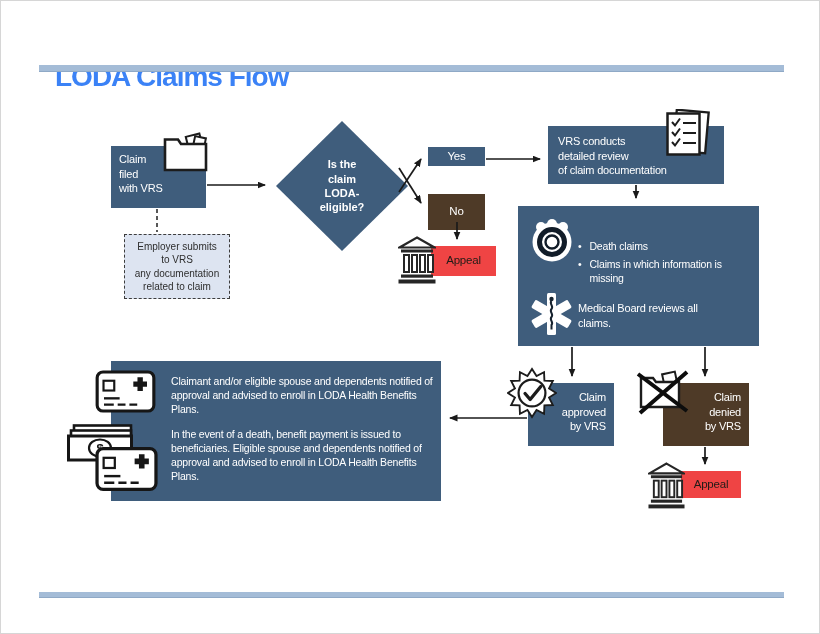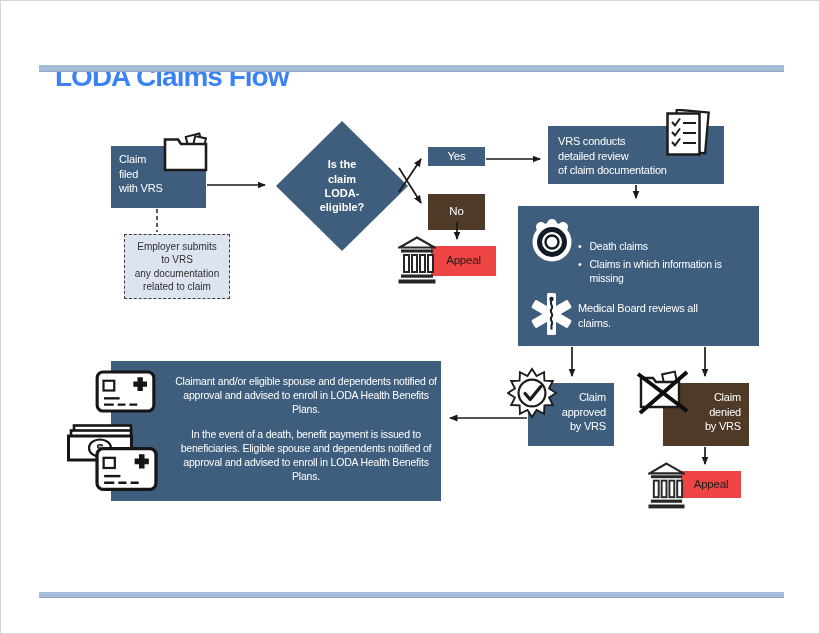--- a/index.html
+++ b/index.html
@@ -47,21 +47,21 @@
   #appeal-bottom{left:680px;top:470px;width:60px;height:27px;}
   #vrs-review{left:547px;top:125px;width:176px;height:58px;padding:8px 8px 0 10px;}
   #vsp{left:517px;top:205px;width:241px;height:140px;}
   .vsp-heading{position:absolute;left:60px;top:15px;white-space:nowrap;font-size:10.5px;letter-spacing:-0.4px;}
   .vsp-bullets{position:absolute;left:60px;top:34px;}
   .bullet{display:flex;gap:8px;font-size:10.5px;margin-bottom:4px;}
   .bullet-text{display:block;width:150px;}
   .vsp-medical{position:absolute;left:60px;top:95px;width:135px;font-size:11px;}
   #approved{left:527px;top:382px;width:86px;height:63px;padding:7px 8px;text-align:right;}
   #denied{left:662px;top:382px;width:86px;height:63px;padding:7px 8px;text-align:right;}
-  #benefits{left:110px;top:360px;width:330px;height:140px;padding:13px 0 8px 60px;font-size:10.5px;text-align:center;}
+  #benefits{left:110px;top:360px;width:330px;height:140px;padding:13px 0 8px 60px;font-size:10.5px;}
   #benefits p{margin:0 0 10px 0;line-height:1.35;}
 
   svg.icon{position:absolute;z-index:6;}
   #folder-ic{left:162px;top:131px;}
   #checklist-ic{left:663px;top:108px;}
   #badge-ic{left:530px;top:215px;}
   #starlife-ic{left:530px;top:291px;}
   #seal-ic{left:506px;top:366px;}
   #xfolder-ic{left:635px;top:369px;}
   #court1-ic{left:397px;top:235px;}

